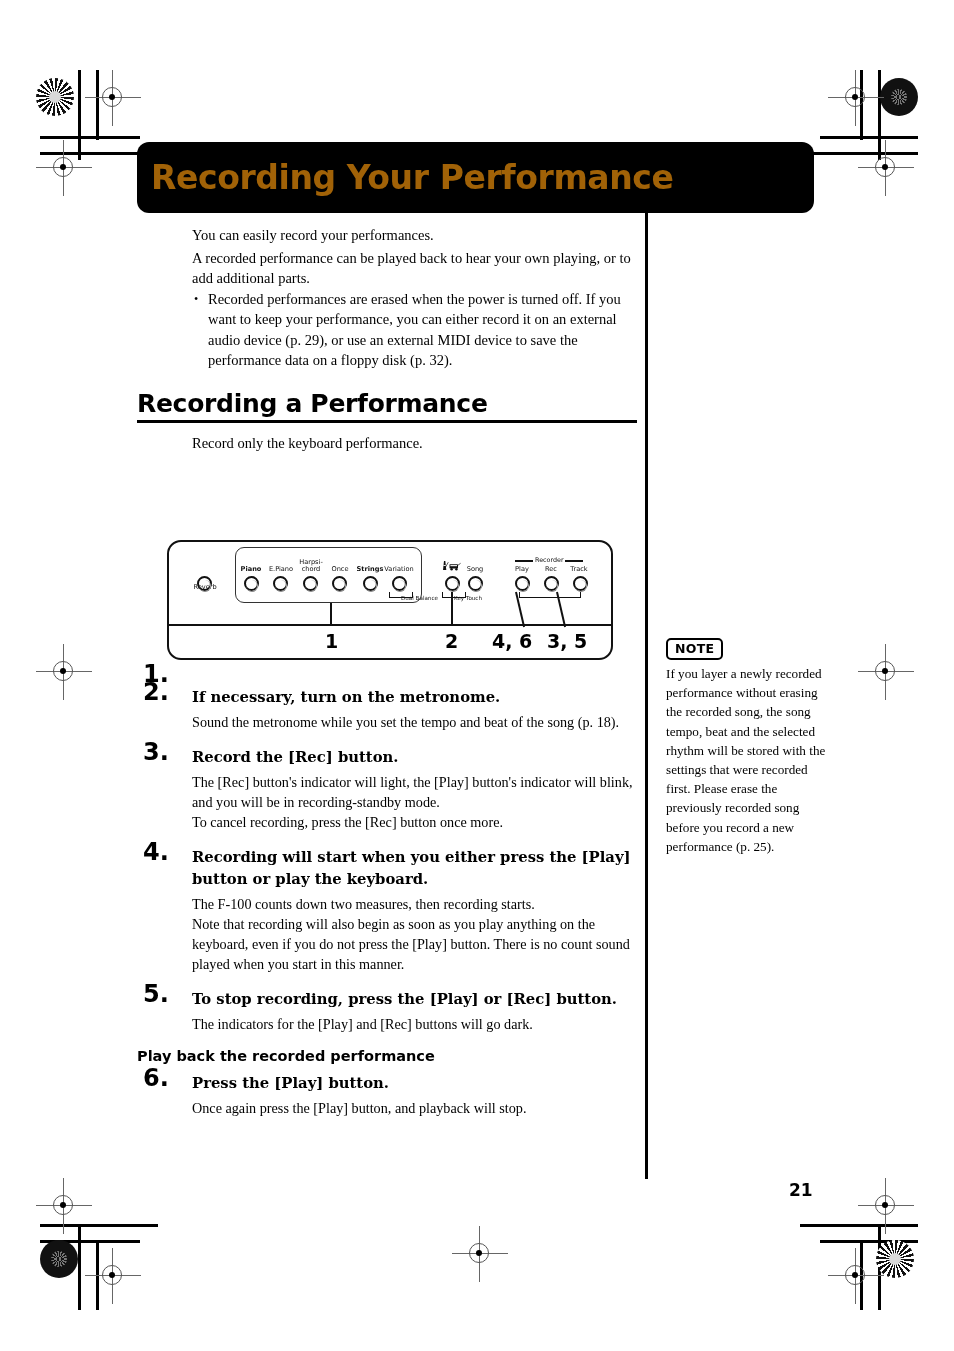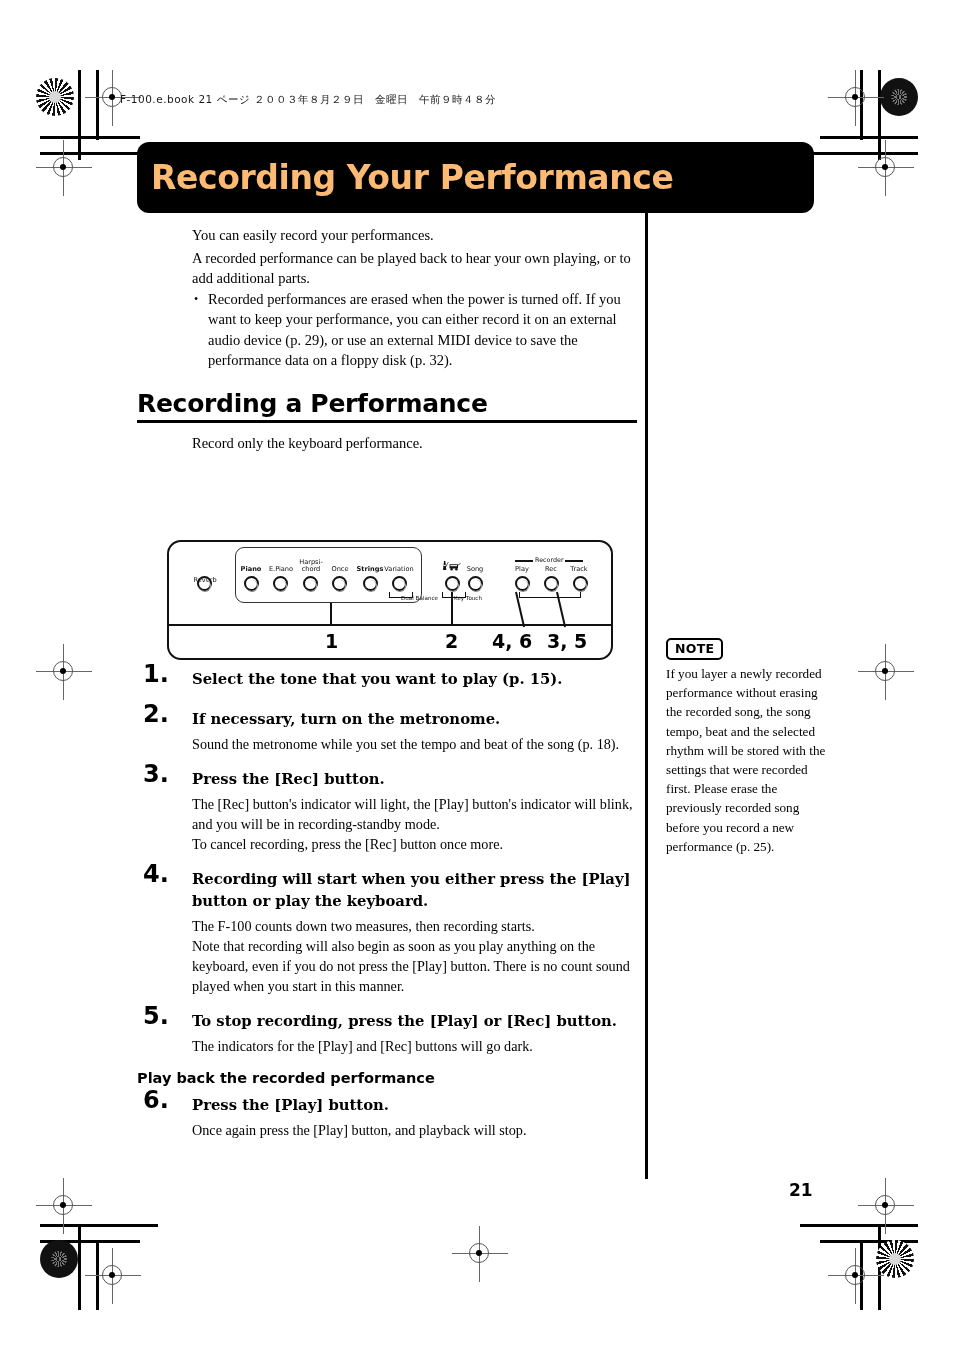--- a/index.html
+++ b/index.html
@@ -105,21 +105,21 @@
     left: 137px;
     top: 142px;
     width: 677px;
     height: 71px;
     background: #000000;
     border-radius: 12px;
     display: flex;
     align-items: center;
   }
   .title-banner .title-text {
-    color: #fdba74;
+    color: #a16207;
     font-family: "DejaVu Sans", sans-serif;
     font-weight: bold;
     font-size: 33px;
     letter-spacing: -0.4px;
     padding-left: 14px;
   }
 
   
   .col-divider {
     position: absolute;
@@ -456,21 +456,20 @@
       <div class="ring"></div>
       <div class="dotc"></div>
   </div>
   <div class="reg-cross" style="left:452px;top:1226px;">
     <div class="hline"></div>
       <div class="vline"></div>
       <div class="ring"></div>
       <div class="dotc"></div>
   </div>
 
-  <div class="file-header">F-100.e.book  21 ページ  ２００３年８月２９日　金曜日　午前９時４８分</div>
 
   <div class="title-banner">
     <span class="title-text">Recording Your Performance</span>
   </div>
 
   <div class="col-divider"></div>
 
   <div class="main-col">
 
     <p class="para lead">You can easily record your performances.</p>
@@ -486,21 +485,21 @@
     </div>
 
     <p class="para" style="margin-top:10px;">Record only the keyboard performance.</p>
   </div>
 
   <div class="panel-wrap">
     <div class="panel-outer"></div>
     <div class="panel-sep"></div>
     <div class="tone-group"></div>
 
-    <div class="plabel" style="left:18px;top:37px;width:40px;">Reverb</div>
+    <div class="plabel" style="left:18px;top:44px;width:40px;">Reverb</div>
     <div class="knob" style="left:30px;top:36px;"></div>
 
     <div class="plabel bold" style="left:70px;top:26px;width:28px;">Piano</div>
     <div class="knob" style="left:77px;top:36px;"></div>
 
     <div class="plabel" style="left:99px;top:26px;width:30px;">E.Piano</div>
     <div class="knob" style="left:106px;top:36px;"></div>
 
     <div class="plabel" style="left:128px;top:19px;width:32px;">Harpsi-</div>
     <div class="plabel" style="left:128px;top:26px;width:32px;">chord</div>
@@ -556,32 +555,31 @@
     <div class="callout" style="left:158px;top:90px;">1</div>
     <div class="callout" style="left:278px;top:90px;">2</div>
     <div class="callout" style="left:325px;top:90px;text-align:center;">4, 6</div>
     <div class="callout" style="left:380px;top:90px;">3, 5</div>
   </div>
 
   <div class="steps">
 
     <div class="step" style="margin-bottom:18px;">
       <div class="step-num">1.</div>
-      <div class="step-title">Select the tone that you want to play (p. 15).</div>
     </div>
 
     <div class="step" style="margin-bottom:14px;">
       <div class="step-num">2.</div>
       <div class="step-title">If necessary, turn on the metronome.</div>
       <div class="step-body">Sound the metronome while you set the tempo and beat of the song (p. 18).</div>
     </div>
 
     <div class="step" style="margin-bottom:14px;">
       <div class="step-num">3.</div>
-      <div class="step-title">Press the [Rec] button.</div>
+      <div class="step-title">Record the [Rec] button.</div>
       <div class="step-body" style="white-space:pre-line;">The [Rec] button's indicator will light, the [Play] button's indicator will blink, and you will be in recording-standby mode.
 To cancel recording, press the [Rec] button once more.</div>
     </div>
 
     <div class="step" style="margin-bottom:14px;">
       <div class="step-num">4.</div>
       <div class="step-title">Recording will start when you either press the [Play] button or play the keyboard.</div>
       <div class="step-body" style="white-space:pre-line;">The F-100 counts down two measures, then recording starts.
 Note that recording will also begin as soon as you play anything on the keyboard, even if you do not press the [Play] button. There is no count sound played when you start in this manner.</div>
     </div>

